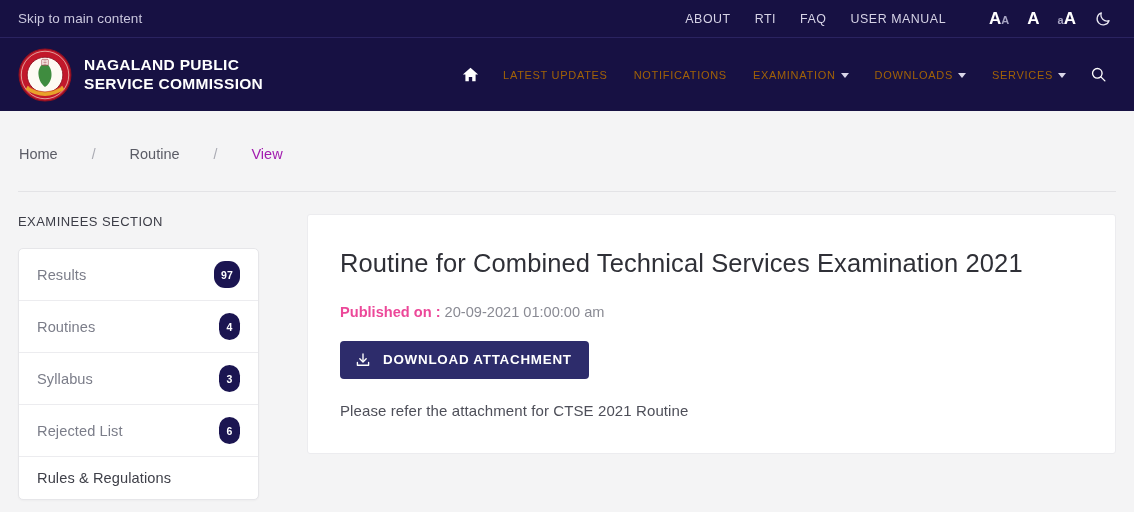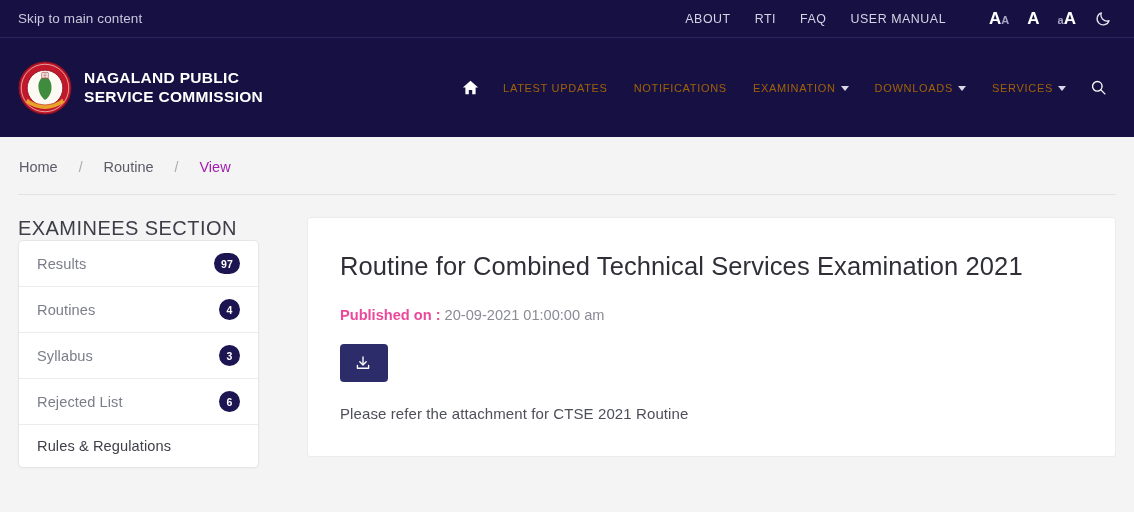--- a/index.html
+++ b/index.html
@@ -67,21 +67,21 @@
   .fbtn .big { font-size: 17px; }
   .fbtn .small { font-size: 11px; }
   .fbtn.mid { font-size: 17px; }
   .moon-btn {
     background: none; border: none; cursor: pointer;
     padding: 0 6px 0 10px; display: flex; align-items: center;
   }
 
   
   .header {
-    height: 100px;
+    height: 74px;
     background: #171143;
     display: flex;
     align-items: center;
     padding: 0 16px 0 18px;
     border-top: 1px solid #2a2360;
   }
   .brand {
     display: flex;
     align-items: center;
     gap: 12px;
@@ -127,47 +127,49 @@
     padding: 0 11px; background: none; border: none; cursor: pointer;
   }
 
   
   .crumb-wrap {
     padding: 22px 18px 0 18px;
   }
   .crumbs {
     display: flex;
     align-items: center;
-    gap: 4px;
+    gap: 17px;
     font-size: 14.5px;
-    padding-bottom: 19px;
+    padding-bottom: 29px;
     border-bottom: 1px solid #e3e3e6;
+    margin-top: 13px;
   }
   .crumb {
     color: #5b5c66;
     text-decoration: none;
     padding: 0 1px;
   }
   .crumb.current { color: #a21caf; font-weight: 400; }
   .crumb-sep { color: #a9aab2; padding: 0 16px; font-size: 14px; }
 
   
   .layout {
     display: flex;
     align-items: flex-start;
     padding: 22px 18px 0 18px;
     gap: 48px;
   }
 
   
   .sidebar { width: 241px; flex: 0 0 241px; }
   .side-title {
-    font-size: 20px;
+    font-size: 13px;
     color: #3c3d47;
     letter-spacing: .45px;
+    margin-bottom: 19px;
     font-weight: 400;
   }
   .side-card {
     background: #ffffff;
     border: 1px solid #e6e6e9;
     border-radius: 5px;
     overflow: hidden;
     box-shadow: 0 1px 2px rgba(0,0,0,.03);
   }
   .side-item {
@@ -187,21 +189,21 @@
     letter-spacing: .1px;
   }
   .side-item.strong .side-label { color: #3f4049; font-weight: 400; }
   .badge {
     background: #1b1551;
     color: #ffffff;
     font-size: 10.5px;
     font-weight: 700;
     border-radius: 11px;
     min-width: 21px;
-    height: 21px;
+    height: 27px;
     padding: 0 7px;
     display: flex;
     align-items: center;
     justify-content: center;
     letter-spacing: .2px;
   }
 
   
   .content {
     flex: 1;
@@ -375,17 +377,18 @@
     <div class="published">
       <b>Published on : </b><span>20-09-2021 01:00:00 am</span>
     </div>
 
     <button class="dl-btn">
       <svg width="16" height="16" viewBox="0 0 20 20">
         <path d="M10 2.5 v9" stroke="#ffffff" stroke-width="1.7" stroke-linecap="round" fill="none"></path>
         <path d="M6 8.5 L10 12.5 L14 8.5" stroke="#ffffff" stroke-width="1.7" stroke-linecap="round" stroke-linejoin="round" fill="none"></path>
         <path d="M3 13 v3.5 h14 V13" stroke="#ffffff" stroke-width="1.7" stroke-linecap="round" stroke-linejoin="round" fill="none"></path>
       </svg>
+      <span>DOWNLOAD ATTACHMENT</span>
     </button>
 
     <p class="desc">Please refer the attachment for CTSE 2021 Routine</p>
   </main>
 </div>
 
 </body></html>

